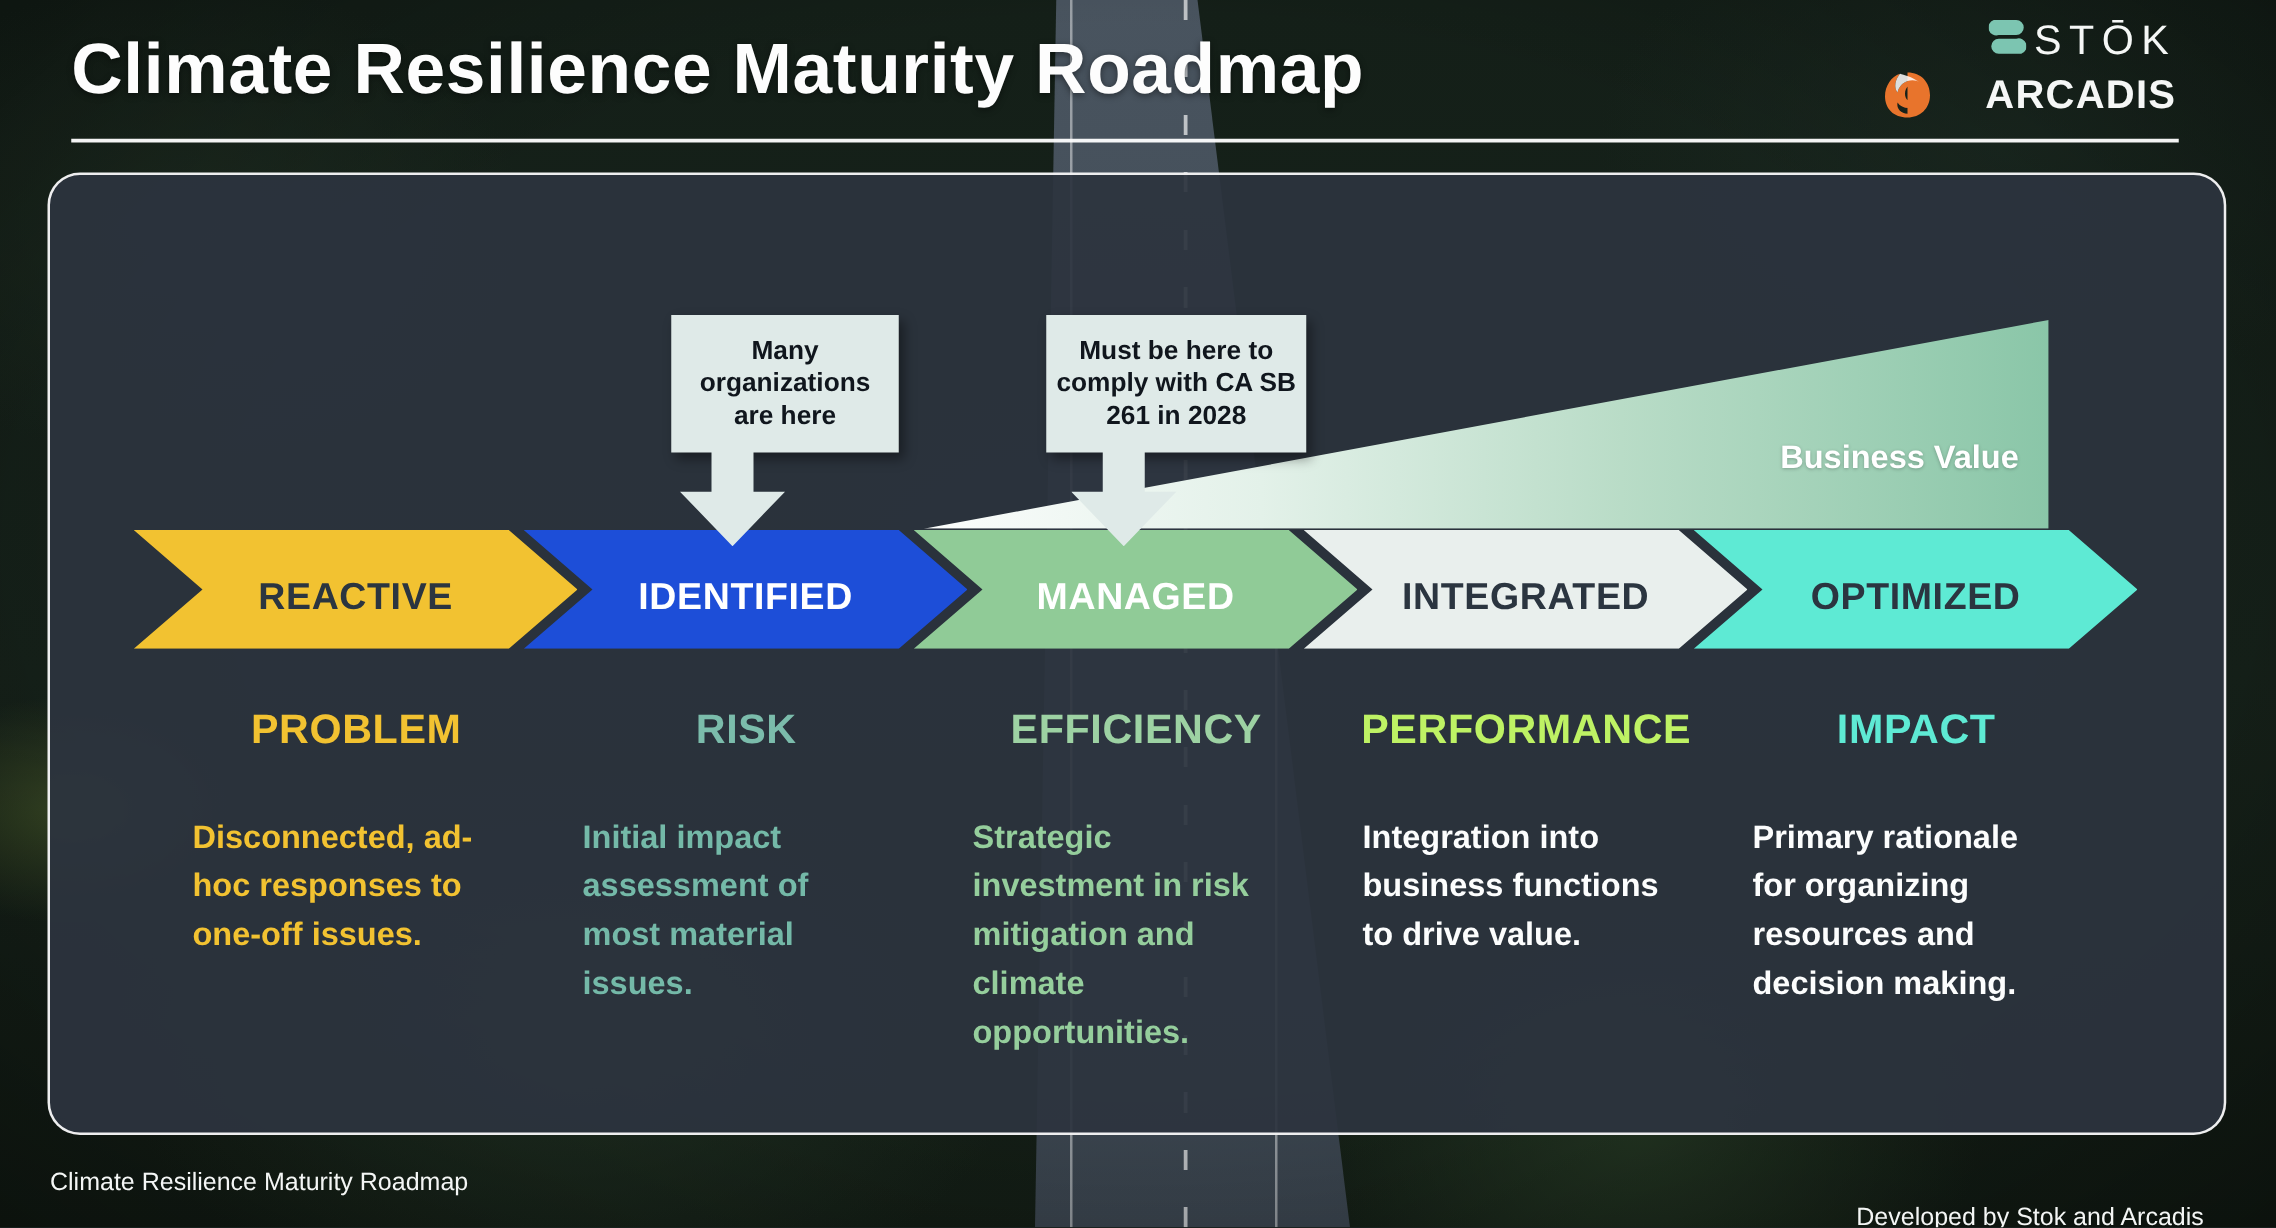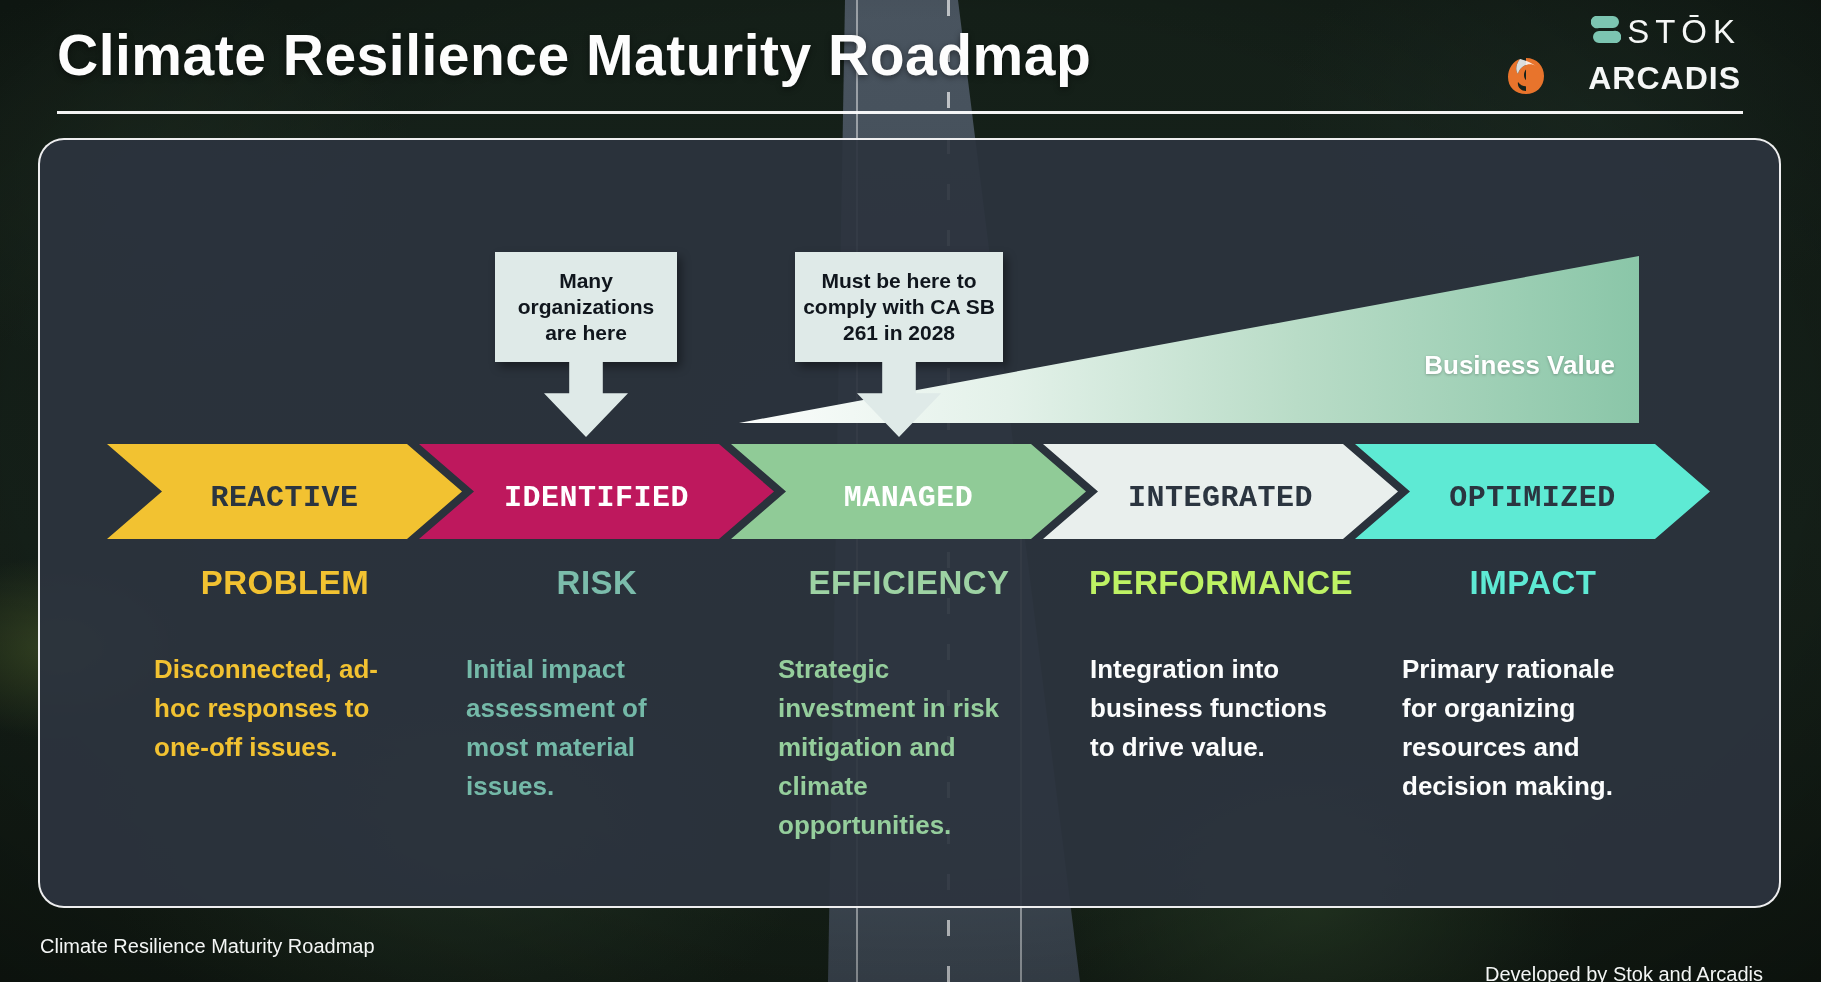--- a/index.html
+++ b/index.html
@@ -29,21 +29,21 @@
   .road .edge { position:absolute; top:0; bottom:0; width:2px; background:rgba(255,255,255,0.45); }
   .road .edge.e1 { left:47%; } .road .edge.e2 { left:56%; }
 
   
   .title { position:absolute; left:57px; top:22px; color:#fdfdfd;
     font-size:57px; font-weight:bold; letter-spacing:0.5px;
     text-shadow:0 2px 6px rgba(0,0,0,0.45); }
   .title-rule { position:absolute; left:57px; top:111px; width:1686px; height:3px;
     background:rgba(255,255,255,0.95); }
 
-  .logo-row { position:absolute; display:flex; align-items:center; gap:6px; }
+  .logo-row { position:absolute; display:flex; gap:6px; }
   .logo-stok { top:13px; right:80px; }
   .logo-arcadis { top:57px; right:80px; }
   .logo-text { color:#f5f7f6; }
   .stok-text { font-size:33px; font-weight:400; letter-spacing:6px; }
   .arcadis-text { font-size:32px; font-weight:bold; letter-spacing:1px;margin-left:36px; }
 
   
   .panel { position:absolute; left:38px; top:138px; width:1743px; height:770px;
     border:2px solid rgba(255,255,255,0.92); border-radius:26px;
     background:rgba(44,52,62,0.93); }
@@ -53,38 +53,38 @@
     clip-path:polygon(0 100%, 100% 0, 100% 100%);
     background:linear-gradient(90deg, #fbfdfc 0%, #e3f1e9 30%, #b9dcc7 62%, #8ac6a8 100%);
     z-index:2; }
   .wedge-label { position:absolute; right:24px; top:94px; color:#ffffff;
     font-size:26px; font-weight:bold; text-shadow:0 1px 3px rgba(0,0,0,0.25); }
 
   
   .callout { position:absolute; background:#dfeae8; z-index:5;
     box-shadow:4px 5px 9px rgba(0,0,0,0.4);
     display:flex; align-items:center; justify-content:center; text-align:center;
-    color:#10161d; font-weight:bold; font-size:21px; line-height:26px; padding:6px 8px; }
+    color:#10161d; font-weight:bold; font-size:21px; line-height:26px; padding:6px 8px;margin-left:42px; }
   .callout-1 { left:455px; top:112px; width:182px; height:110px; }
   .callout-2 { left:755px; top:112px; width:208px; height:110px; }
   .callout-arrow { position:absolute; width:84px; height:78px; z-index:5;
     background:#dfeae8;
     clip-path:polygon(30% 0, 70% 0, 70% 44%, 100% 44%, 50% 100%, 0 44%, 30% 44%);
     filter:drop-shadow(3px 3px 2px rgba(0,0,0,0.45)); }
   .arrow-1 { left:504px; top:219px; }
   .arrow-2 { left:817px; top:219px; }
 
   
-  .chev { position:absolute; top:304px; width:355px; height:108px; z-index:4;
-    clip-path:polygon(0 0, 300px 0, 355px 47.5px, 300px 95px, 0 95px, 55px 47.5px);font-family:Liberation Mono, monospace; }
+  .chev { position:absolute; top:284px; width:355px; height:108px; z-index:4;
+    clip-path:polygon(0 0, 300px 0, 355px 47.5px, 300px 95px, 0 95px, 55px 47.5px); }
   .chev-label { position:absolute; left:55px; width:245px; height:100%;
     display:flex; align-items:center; justify-content:center;
     font-size:30px; font-weight:bold; letter-spacing:0.5px; }
   .chev-0 { left:67px;   background:#f2c231; }
-  .chev-1 { left:379px;  background:#be185d; }
+  .chev-1 { left:379px;  background:#1d4ed8; }
   .chev-2 { left:691px;  background:#90cb97; }
   .chev-3 { left:1003px; background:#e9efed; }
   .chev-4 { left:1315px; background:#5eead4; }
   .chev-dark  { color:#2b3540; }
   .chev-light { color:#ffffff; }
 
   
   .cat { position:absolute; top:424px; width:340px; text-align:center;
     font-size:33px; font-weight:bold; letter-spacing:0.5px; }
   .cat-0 { left:75px;  color:#f2c231; }

